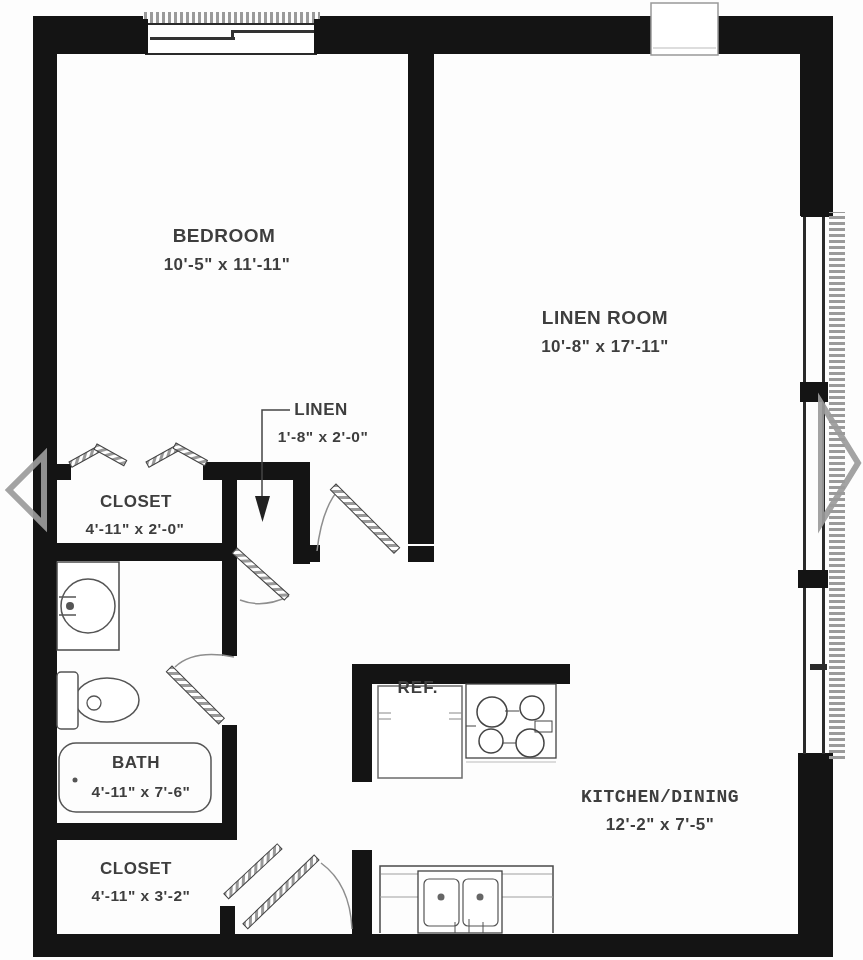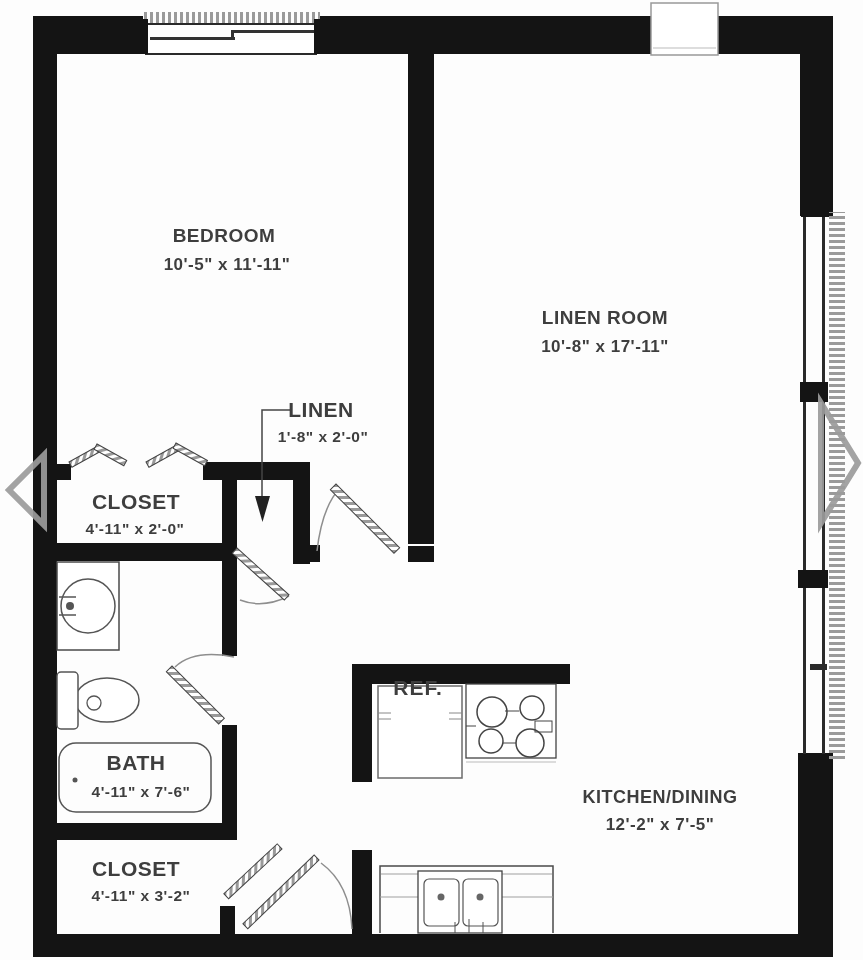--- a/index.html
+++ b/index.html
@@ -16,21 +16,21 @@
   .thinf{stroke:var(--line);fill:#ffffff;stroke-width:1.5;}
   .faint{stroke:#9f9f9f;fill:none;stroke-width:1;}
   .arc{stroke:#8e8e8e;fill:none;stroke-width:1.5;}
   .leaf{fill:url(#doorHatch);stroke:#444;stroke-width:1;}
   .hatchrect{fill:url(#dashH);}
   .hatchrectV{fill:url(#dashV);}
   .navarrow{fill:none;stroke:var(--arrow);stroke-width:6;opacity:.92;}
   .lbl{position:absolute;transform:translate(-50%,-50%);color:var(--text);font-weight:bold;
        white-space:nowrap;letter-spacing:.5px;}
   .s19{font-size:19px;} .s18{font-size:18px;} .s17{font-size:17px;}
-  .s16{font-size:21px;} .s15{font-size:15.5px;}
+  .s16{font-size:17px;} .s15{font-size:15.5px;}
 </style>
 </head>
 <body>
 
 <div class="stage">
 
 <svg width="863" height="960" viewBox="0 0 863 960">
   <defs>
     <pattern id="dashH" width="6" height="12" patternUnits="userSpaceOnUse">
       <rect width="3" height="12" fill="#9a9a9a"></rect>
@@ -183,18 +183,18 @@
 
 <div class="lbl s16" style="left:136px;top:502px;">CLOSET</div>
 <div class="lbl s15" style="left:135px;top:529px;">4'-11" x 2'-0"</div>
 
 <div class="lbl s16" style="left:136px;top:763px;">BATH</div>
 <div class="lbl s15" style="left:141px;top:792px;">4'-11" x 7'-6"</div>
 
 <div class="lbl s16" style="left:136px;top:869px;">CLOSET</div>
 <div class="lbl s15" style="left:141px;top:896px;">4'-11" x 3'-2"</div>
 
-<div class="lbl s18" style="left:660px;top:797px;">KITCHEN/DINING</div>
+<div class="lbl s18" style="left:660px;top:797px;font-family:Liberation Mono, monospace;">KITCHEN/DINING</div>
 <div class="lbl s17" style="left:660px;top:825px;">12'-2" x 7'-5"</div>
 
 <div class="lbl s16" style="left:418px;top:688px;letter-spacing:1px;">REF.</div>
 
 </div>
 
 </body></html>

